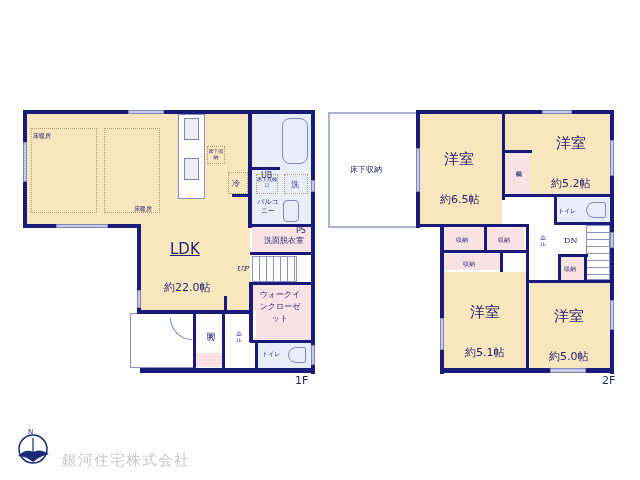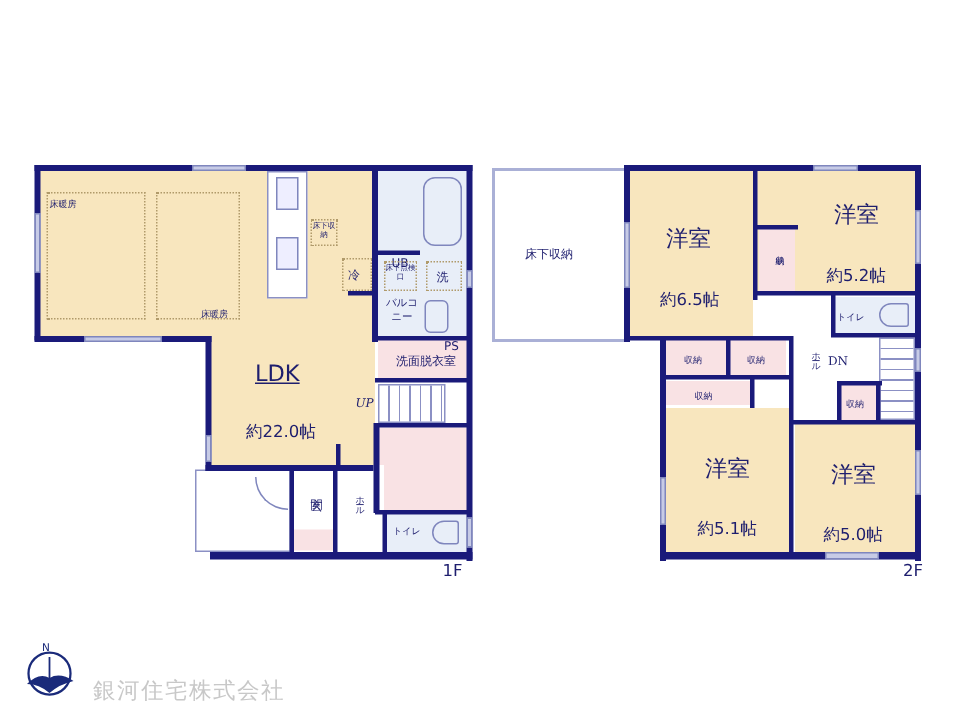--- a/index.html
+++ b/index.html
@@ -93,20 +93,21 @@
   <div class="dotbox" style="left:284px;top:174px;width:24px;height:20px;"></div>
   <div class="lbl sm" style="left:291px;top:179px;">洗</div>
   <div class="lbl" style="left:255px;top:198px;width:26px;font-size:7px;white-space:normal;line-height:9px;">バルコニー</div>
   <div class="abs" style="left:283px;top:200px;width:16px;height:22px;border:1px solid #7f86bd;border-radius:4px;"></div>
   <div class="lbl sm" style="left:296px;top:226px;">PS</div>
   <div class="lbl sm" style="left:264px;top:235px;">洗面脱衣室</div>
 
   <div class="stairs" style="left:252px;top:256px;width:45px;height:26px;"></div>
   <div class="lbl" style="left:237px;top:264px;font-size:8px;font-style:italic;font-family:'DejaVu Serif',serif;">UP</div>
 
+  <div class="lbl" style="left:258px;top:289px;width:44px;font-size:8px;white-space:normal;line-height:12px;">ウォークインクローゼット</div>
 
   <div class="lbl sm vert" style="left:204px;top:326px;">玄関</div>
   <div class="lbl xs vert" style="left:234px;top:326px;">ホール</div>
   <div class="lbl xs" style="left:262px;top:350px;">トイレ</div>
   <div class="abs" style="left:288px;top:347px;width:18px;height:16px;border:1px solid #7f86bd;border-radius:8px 2px 2px 8px;"></div>
   <div class="door" style="left:170px;top:318px;width:22px;height:22px;border-radius:0 0 0 22px;border-top:none;border-right:none;"></div>
 
   <div class="floor-lbl" style="left:295px;top:374px;">1F</div>
 </div>
 
@@ -156,21 +157,21 @@
   <div class="win" style="left:230px;top:368px;width:36px;height:5px;"></div>
 
   <div class="lbl big" style="left:124px;top:150px;">洋室</div>
   <div class="lbl mid" style="left:120px;top:172px;">約6.5帖</div>
   <div class="lbl big" style="left:236px;top:134px;">洋室</div>
   <div class="lbl mid" style="left:231px;top:156px;">約5.2帖</div>
   <div class="lbl xs vert" style="left:194px;top:166px;">収納</div>
   <div class="lbl xs" style="left:238px;top:207px;">トイレ</div>
   <div class="abs" style="left:266px;top:202px;width:20px;height:16px;border:1px solid #7f86bd;border-radius:8px 2px 2px 8px;"></div>
   <div class="lbl xs vert" style="left:218px;top:230px;">ホール</div>
-  <div class="lbl" style="left:232px;top:236px;font-size:8px;font-family:'DejaVu Serif',serif;">DN</div>
+  <div class="lbl" style="left:244px;top:236px;font-size:8px;font-family:'DejaVu Serif',serif;">DN</div>
   <div class="lbl xs" style="left:136px;top:236px;">収納</div>
   <div class="lbl xs" style="left:178px;top:236px;">収納</div>
   <div class="lbl xs" style="left:143px;top:260px;">収納</div>
   <div class="lbl xs" style="left:244px;top:265px;">収納</div>
   <div class="lbl big" style="left:150px;top:303px;">洋室</div>
   <div class="lbl mid" style="left:145px;top:325px;">約5.1帖</div>
   <div class="lbl big" style="left:234px;top:307px;">洋室</div>
   <div class="lbl mid" style="left:229px;top:329px;">約5.0帖</div>
 
   <div class="floor-lbl" style="left:282px;top:374px;">2F</div>

